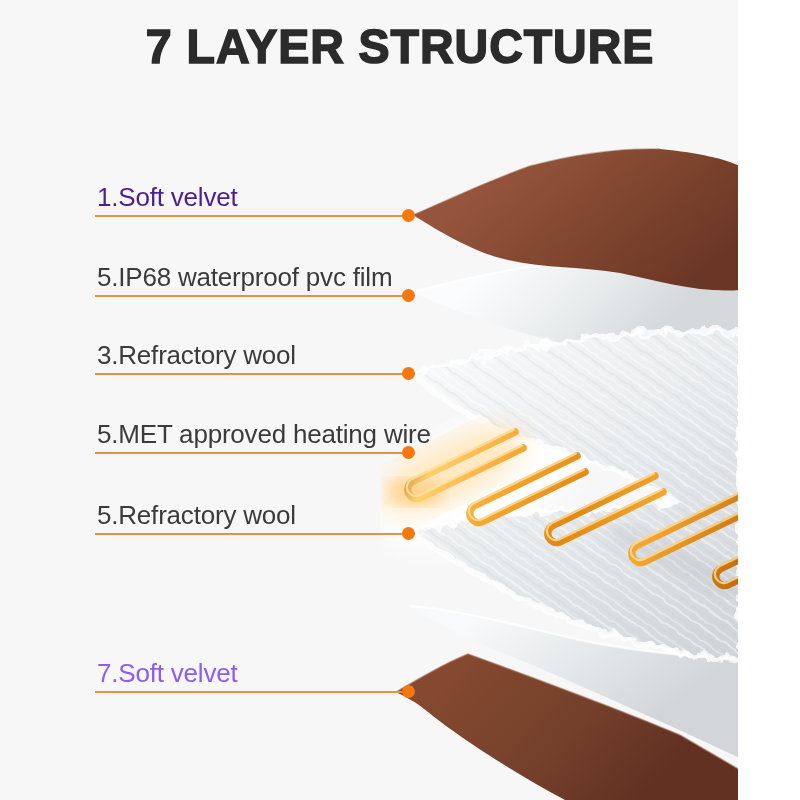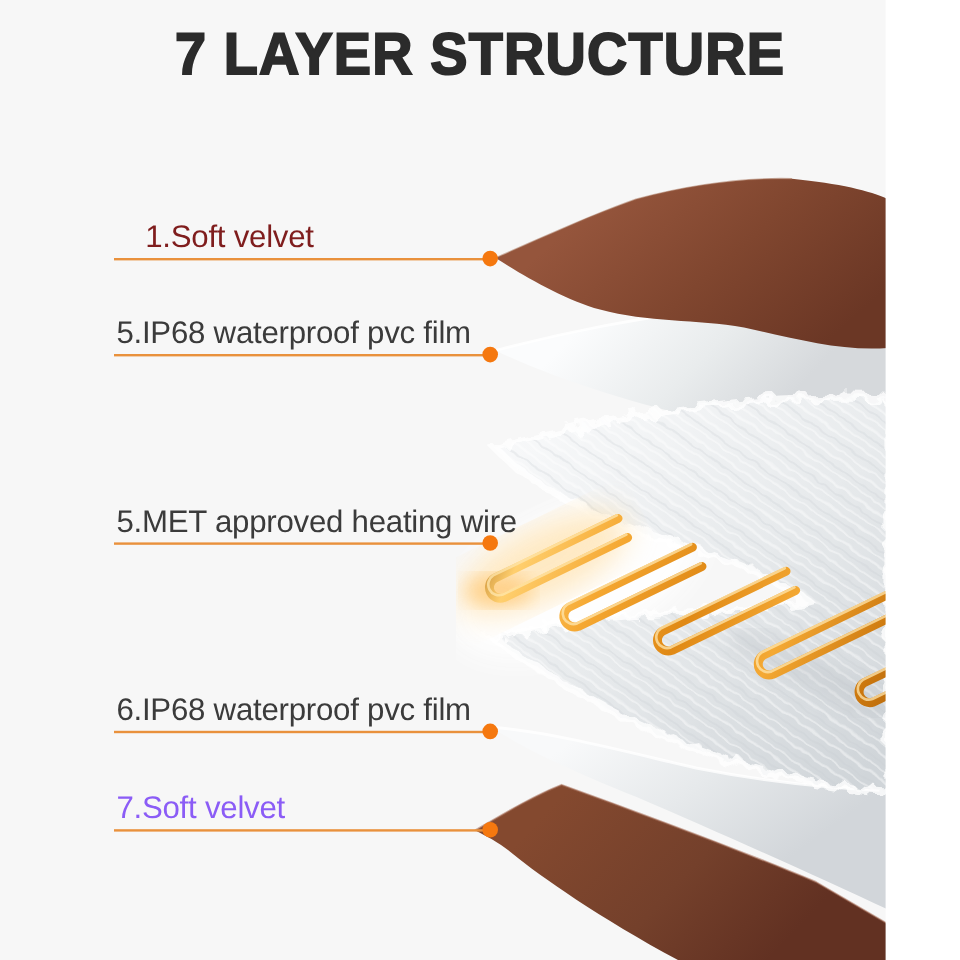--- a/index.html
+++ b/index.html
@@ -154,36 +154,41 @@
       <path d="M577 456 L474 506 A9 9 0 0 0 482 522 L585 472"></path>
       <path d="M655 476 L552 526 A9 9 0 0 0 560 542 L663 492"></path>
       <path d="M739 496 L636 546 A9 9 0 0 0 644 562 L747 512"></path>
       <path d="M823 519 L720 569 A9 9 0 0 0 728 585 L831 535"></path>
     </g>
   </svg>
 
   <div class="title" style="color: rgb(43, 43, 43); -webkit-text-stroke: 1.6px rgb(43, 43, 43);">7 LAYER STRUCTURE</div>
 
   <div class="row r1">
-    <span class="txt" style="color: #7f1d1d; margin-left: 24px;">1.Soft velvet</span>
+    <span class="txt" style="color: #4c1d95;">1.Soft velvet</span>
     <div class="rule" style="background: rgb(233, 145, 60);"></div>
     <div class="dot" style="background: rgb(245, 120, 15);"></div>
   </div>
   <div class="row r2">
     <span class="txt" style="color: rgb(59, 59, 59);">5.IP68 waterproof pvc film</span>
     <div class="rule" style="background: rgb(233, 145, 60);"></div>
     <div class="dot" style="background: rgb(245, 120, 15);"></div>
   </div>
+  <div class="row r3">
+    <span class="txt" style="color: rgb(59, 59, 59);">3.Refractory wool</span>
+    <div class="rule" style="background: rgb(233, 145, 60);"></div>
+    <div class="dot" style="background: rgb(245, 120, 15);"></div>
+  </div>
   <div class="row r4">
     <span class="txt" style="color: rgb(59, 59, 59);">5.MET approved heating wire</span>
     <div class="rule" style="background: rgb(233, 145, 60);"></div>
     <div class="dot" style="background: rgb(245, 120, 15);"></div>
   </div>
-  <div class="row r6">
-    <span class="txt" style="color: rgb(59, 59, 59);">6.IP68 waterproof pvc film</span>
+  <div class="row r5">
+    <span class="txt" style="color: rgb(59, 59, 59);">5.Refractory wool</span>
     <div class="rule" style="background: rgb(233, 145, 60);"></div>
     <div class="dot" style="background: rgb(245, 120, 15);"></div>
   </div>
   <div class="row r7">
     <span class="txt" style="color: #8b5cf6;">7.Soft velvet</span>
     <div class="rule" style="background: rgb(233, 145, 60);"></div>
     <div class="dot" style="background: rgb(245, 120, 15);"></div>
   </div>
 </div>
 

